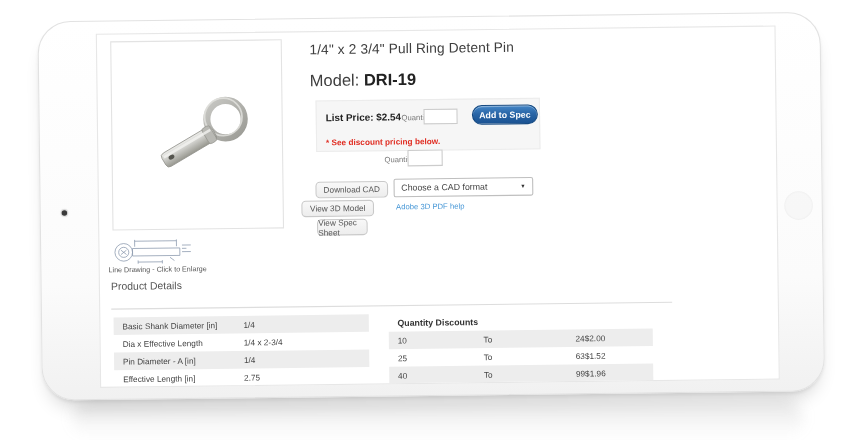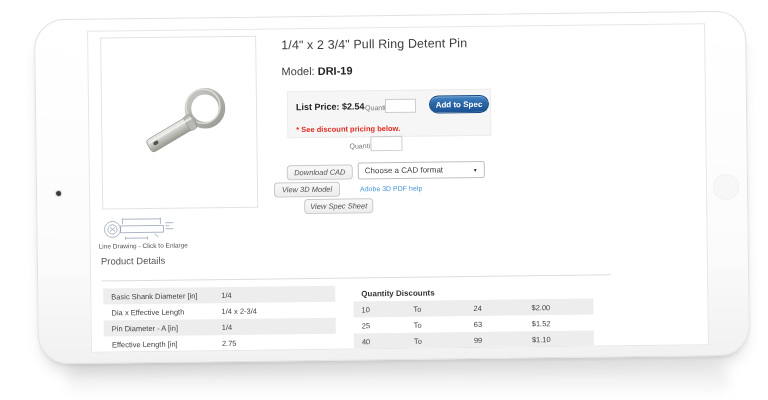--- a/index.html
+++ b/index.html
@@ -36,21 +36,21 @@
     background:#fff; border:1px solid #e7e7e7; overflow:hidden;
   }
   .content { position:relative; width:100%; height:100%; font-size:8px; color:#444; }
 
   
   .photo-box {
     position:absolute; left:12px; top:6px; width:156px; height:172px;
     background:#fff; border:1px solid #e3e3e3;
   }
   .page-title { position:absolute; left:193px; top:9px; font-size:12.5px; color:#3e3e3e; letter-spacing:0.1px; }
-  .model-line { position:absolute; left:193px; top:36px; font-size:11px; color:#3e3e3e; }
+  .model-line { position:absolute; left:193px; top:36px; font-size:15px; color:#3e3e3e; }
   .model-line b { color:#222; }
 
   .price-box {
     position:absolute; left:198px; top:62px; width:204px; height:47px;
     background:#f6f6f6; border:1px solid #ececec;
   }
   .list-price { position:absolute; left:8px; top:10px; font-size:9px; font-weight:bold; color:#222; }
   .qty-label-1 { position:absolute; left:77px; top:13px; font-size:7px; color:#777; }
   .qty-input-1 { position:absolute; left:97px; top:8px; width:31px; height:14px; border:1px solid #ccc; background:#fff; font-size:8px; padding:0 2px; }
   .btn-blue {
@@ -65,25 +65,25 @@
 
   .qty-label-2 { position:absolute; left:260px; top:114px; font-size:7px; color:#777; }
   .qty-input-2 { position:absolute; left:281px; top:108px; width:32px; height:15px; border:1px solid #ccc; background:#fff; font-size:8px; padding:0 2px; }
   .quote-btn { position:absolute; left:320px; top:106px; width:81px; height:18px; }
   .quote-arrow { color:#f5a623; margin-left:3px; font-size:7px; }
 
   .btn-gray {
     display:flex; align-items:center; justify-content:center;
     background:linear-gradient(180deg,#f8f8f8,#ededed);
     border:1px solid #c9c9c9; border-radius:4px; color:#555;
-    font-size:7.5px; cursor:pointer;font-style:italic;
+    font-size:7.5px; cursor:pointer;
   }
   .dl-cad  { position:absolute; left:197px; top:136px; width:66px; height:15px; }
   .view-3d { position:absolute; left:184px; top:153px; width:66px; height:15px; }
-  .view-spec { position:absolute; left:214px; top:170px; width:69px; height:15px; }
+  .view-spec { position:absolute; left:198px; top:170px; width:46px; height:15px; }
   .cad-select {
     position:absolute; left:268px; top:134px; width:127px; height:17px;
     border:1px solid #bfbfbf; border-radius:2px; background:#fff;
     display:flex; align-items:center; font-size:8px; color:#444;
     padding:0 6px; cursor:pointer;
   }
   .cad-select .caret { margin-left:auto; font-size:5px; color:#333; }
   .adobe-link { position:absolute; left:270px; top:157px; font-size:7px; color:#4596d6; text-decoration:none; }
 
   .line-drawing { position:absolute; left:9px; top:184px; }
@@ -98,22 +98,22 @@
   .spec-row:nth-child(odd) { background:#ededed; }
   .spec-row .lbl { padding-left:8px; width:118px; }
   .spec-row .val { flex:1; }
 
   .discount-table { position:absolute; left:262px; top:257px; width:240px; }
   .discount-head { height:16px; display:flex; align-items:center; font-size:8px; font-weight:bold; color:#333; padding-left:8px; }
   .disc-row { display:flex; height:16px; align-items:center; font-size:7.5px; color:#454545; }
   .disc-row:nth-child(even) { background:#ededed; }
   .disc-row span { display:block; }
   .disc-row .c1 { padding-left:8px; width:60px; }
-  .disc-row .c2 { width:60px; }
-  .disc-row .c3 { width:58px; }
+  .disc-row .c2 { width:60px;text-align:center; }
+  .disc-row .c3 { width:58px;text-align:right; }
   .disc-row .c4 { flex:1; }
 </style>
 </head>
 <body>
 
 <div class="stage">
   <div class="reflection"></div>
 
   <div class="tablet">
     <div class="camera"></div>
@@ -221,20 +221,20 @@
           <div class="disc-row">
             <span class="c1">25</span>
             <span class="c2">To</span>
             <span class="c3">63</span>
             <span class="c4">$1.52</span>
           </div>
           <div class="disc-row">
             <span class="c1">40</span>
             <span class="c2">To</span>
             <span class="c3">99</span>
-            <span class="c4">$1.10</span>
+            <span class="c4">$1.96</span>
           </div>
         </div>
 
       </div>
     </div>
   </div>
 </div>
 
 </body></html>

